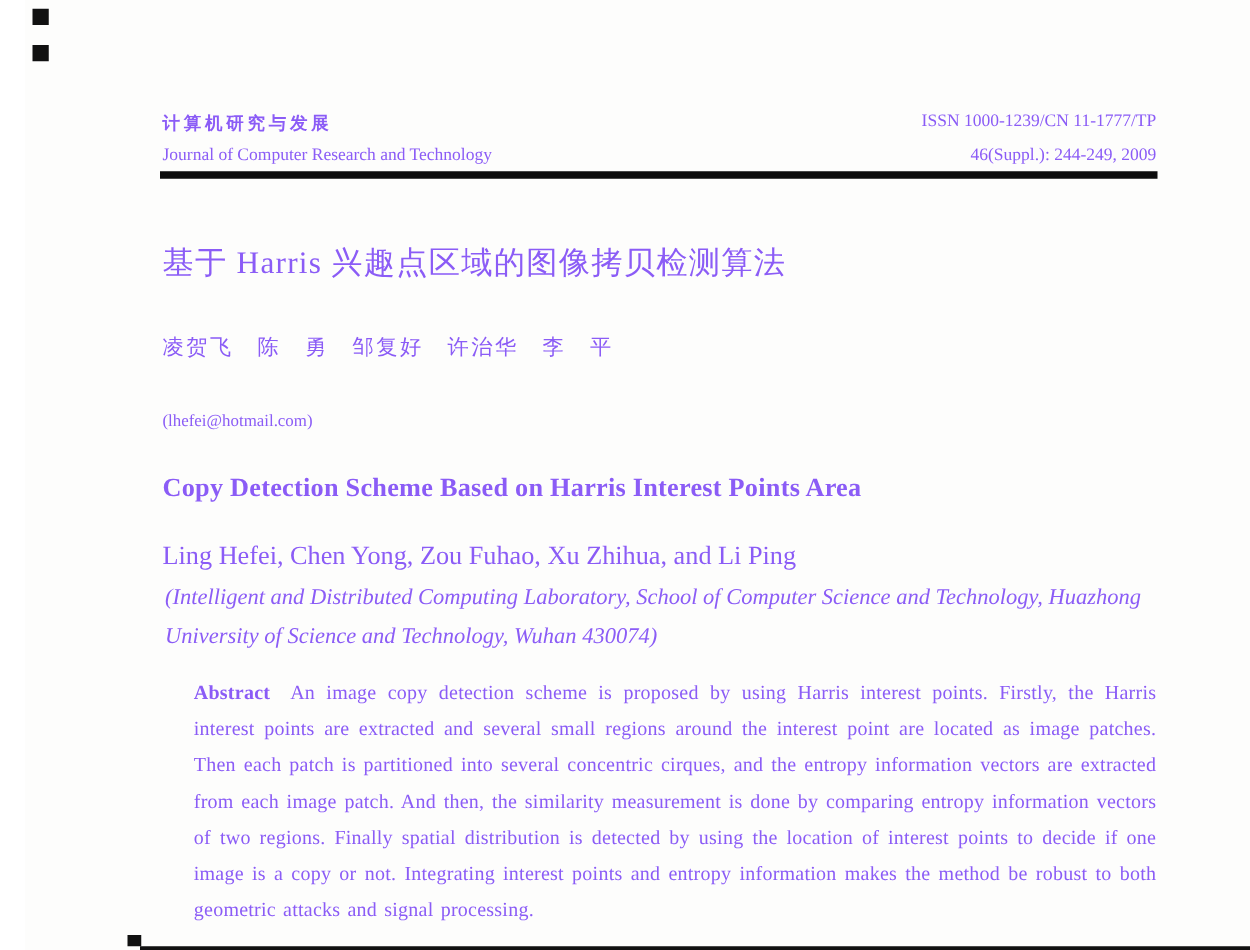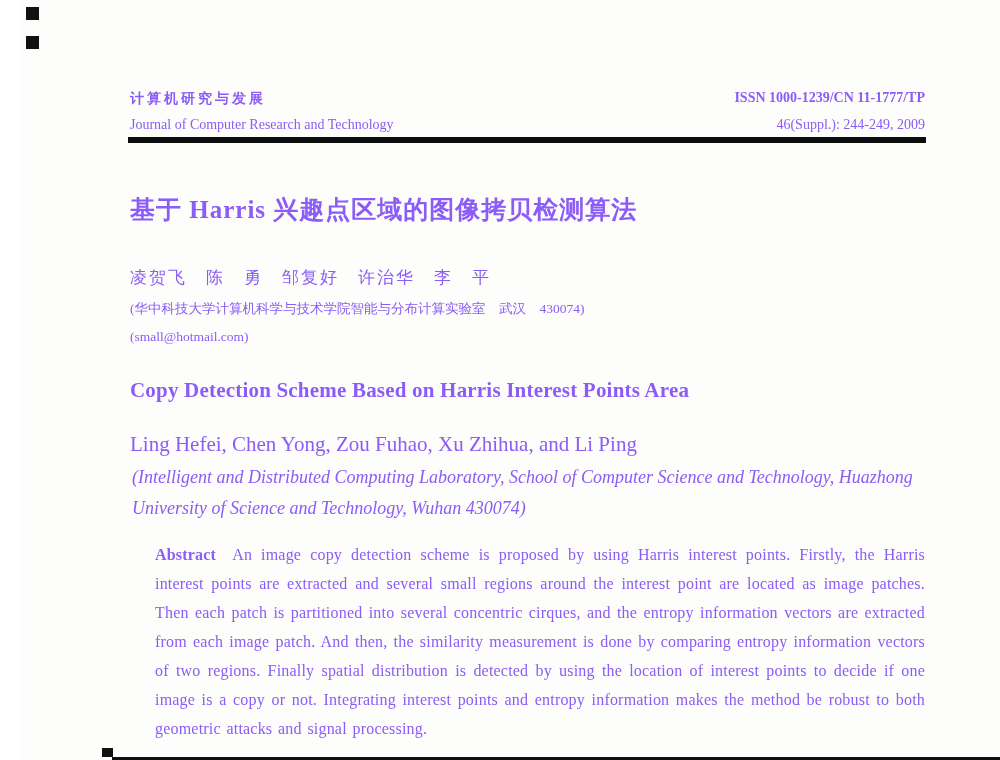--- a/index.html
+++ b/index.html
@@ -27,38 +27,38 @@
     left: 110px; top: 90px;
     font-size: 14px; font-weight: bold;
     letter-spacing: 3px;
   }
   .journal-en {
     left: 110px; top: 117px;
     font-size: 14px;
   }
   .issn {
     top: 90px; right: 95px;
-    font-size: 14px; font-weight: bold;
+    font-size: 14px; font-weight: normal;
     text-align: right;
   }
   .issue {
     top: 117px; right: 95px;
     font-size: 14px;
     text-align: center;
   }
   .head-rule {
     left: 108px; top: 137px;
     width: 798px; height: 6px;
     background: #0d0d0d;
   }
 
   
   .title-cn {
     left: 110px; top: 193px;
-    font-size: 25px; font-weight: bold;
+    font-size: 25px; font-weight: normal;
     letter-spacing: 1px;
   }
   .authors-cn {
     left: 110px; top: 266px;
     font-size: 17px;
     letter-spacing: 2px;
   }
   .affil-cn {
     left: 110px; top: 300px;
     font-size: 13.5px;
@@ -110,22 +110,21 @@
   <div class="artifact" style="left:92px; top:757px; width:908px; height:3px;"></div>
 
   <div class="abs journal-cn">计算机研究与发展</div>
   <div class="abs journal-en">Journal of Computer Research and Technology</div>
   <div class="abs issn">ISSN 1000-1239/CN 11-1777/TP</div>
   <div class="abs issue">46(Suppl.): 244-249, 2009</div>
   <div class="abs head-rule"></div>
 
   <h1 class="abs title-cn" style="margin:0;">基于 Harris 兴趣点区域的图像拷贝检测算法</h1>
   <div class="abs authors-cn">凌贺飞　陈　勇　邹复好　许治华　李　平</div>
-  <div class="abs affil-cn">(华中科技大学计算机科学与技术学院智能与分布计算实验室　武汉　430074)</div>
-  <div class="abs email">(small@hotmail.com)</div>
+  <div class="abs email">(lhefei@hotmail.com)</div>
 
   <h2 class="abs title-en" style="margin:0;">Copy Detection Scheme Based on Harris Interest Points Area</h2>
   <div class="abs authors-en">Ling Hefei, Chen Yong, Zou Fuhao, Xu Zhihua, and Li Ping</div>
   <div class="abs affil-en">(Intelligent and Distributed Computing Laboratory, School of Computer Science and Technology, Huazhong University of Science and Technology, Wuhan 430074)</div>
 
   <p class="abs abstract" style="margin:0;">
     <span class="abstract-label">Abstract</span><span>An image copy detection scheme is proposed by using Harris interest points. Firstly, the Harris interest points are extracted and several small regions around the interest point are located as image patches. Then each patch is partitioned into several concentric cirques, and the entropy information vectors are extracted from each image patch. And then, the similarity measurement is done by comparing entropy information vectors of two regions. Finally spatial distribution is detected by using the location of interest points to decide if one image is a copy or not. Integrating interest points and entropy information makes the method be robust to both geometric attacks and signal processing.</span>
   </p>
 
 </div>

